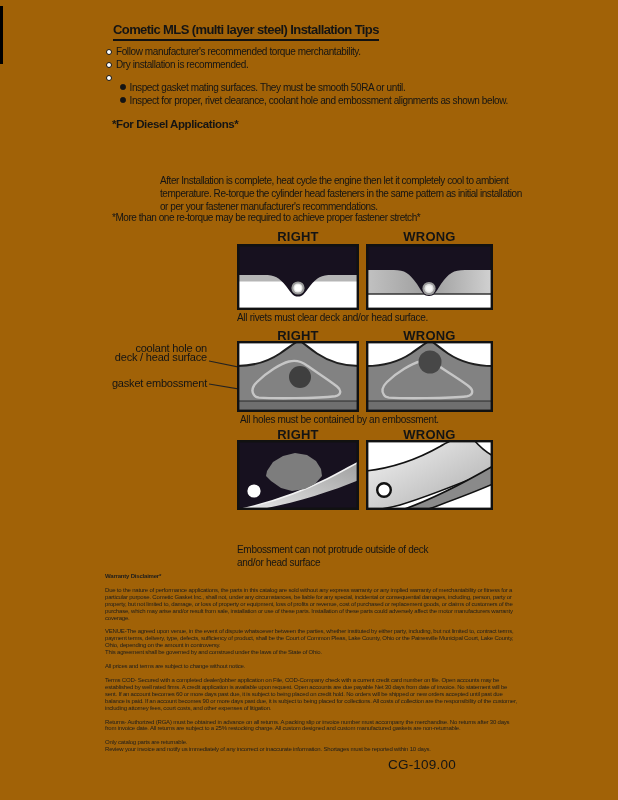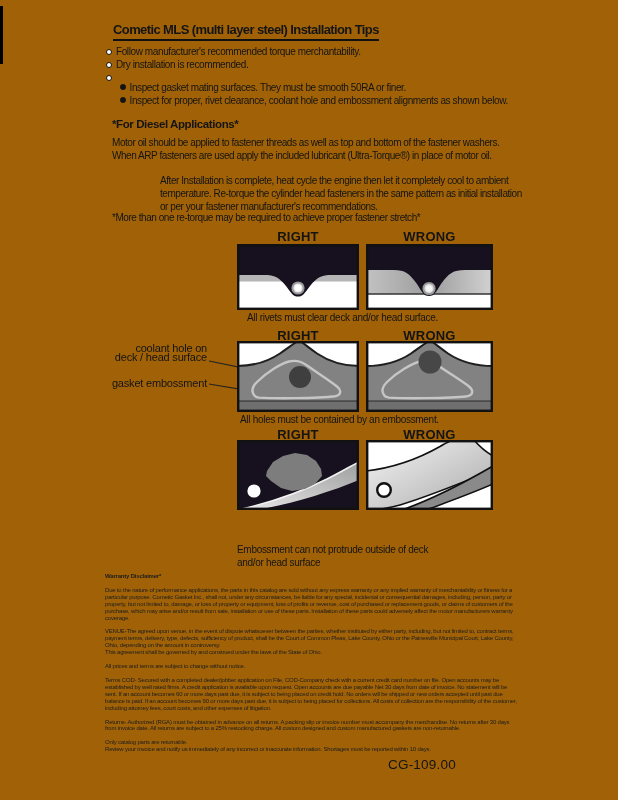--- a/index.html
+++ b/index.html
@@ -58,31 +58,29 @@
     </div>
     <div class="tip-row">
       <span class="marker"></span>
       <span>Dry installation is recommended.</span>
     </div>
     <div class="tip-row">
       <span class="marker"></span>
     </div>
     <div class="tip-row tip-sub">
       <span class="marker"></span>
-      <span>Inspect gasket mating surfaces.  They must be smooth 50RA or finer.</span>
+      <span>Inspect gasket mating surfaces.  They must be smooth 50RA or until.</span>
     </div>
     <div class="tip-row tip-sub">
       <span class="marker"></span>
       <span>Inspect for proper, rivet clearance, coolant hole and embossment alignments as shown below.</span>
     </div>
   </div>
 
   <div class="abs diesel-head">*For Diesel Applications*</div>
-  <div class="abs body-par p1">Motor oil should be applied to fastener threads as well as top and bottom of the fastener washers.
-When ARP fasteners are used apply the included lubricant (Ultra-Torque®) in place of motor oil.</div>
   <div class="abs body-par p2">After Installation is complete, heat cycle the engine then let it completely cool to ambient
 temperature. Re-torque the cylinder head fasteners in the same pattern as initial installation
 or per your fastener manufacturer's recommendations.</div>
   <div class="abs body-par p3">*More than one re-torque may be required to achieve proper fastener stretch*</div>
 
   <div class="abs dg-head" style="left:237px;top:229px;">RIGHT</div>
   <div class="abs dg-head w" style="left:366px;top:229px;">WRONG</div>
 
   <svg class="abs dg-box" style="left:237px;top:244px;" width="122" height="66" viewBox="0 0 122 66">
     <rect x="0" y="0" width="122" height="66" fill="#ffffff"></rect>
@@ -105,21 +103,21 @@
     <rect x="0" y="0" width="127" height="66" fill="#ffffff"></rect>
     <rect x="0" y="26" width="127" height="24" fill="url(#gdeck)"></rect>
     <line x1="2" y1="50" x2="125" y2="50" stroke="#333333" stroke-width="1.4"></line>
     <path d="M0,0 H127 V26 H99 C87,26 83,29 75,40 C69,49.5 68,52 63,52 C58,52 57,49.5 51,40 C43,29 39,26 28,26 H0 Z" fill="#17111f"></path>
     <circle cx="63" cy="44.5" r="6.6" fill="#9a9a9a"></circle>
     <circle cx="63" cy="44.5" r="4.6" fill="#e0e0e0"></circle>
     <circle cx="63" cy="44.5" r="3.1" fill="#f4f4f4"></circle>
     <rect x="1.2" y="1.2" width="124.6" height="63.6" fill="none" stroke="#111111" stroke-width="2.4"></rect>
   </svg>
 
-  <div class="abs dg-caption" style="left:247px;top:312px;">All rivets must clear deck and/or head surface.</div>
+  <div class="abs dg-caption" style="left:237px;top:312px;">All rivets must clear deck and/or head surface.</div>
 
   <div class="abs dg-head" style="left:237px;top:328px;">RIGHT</div>
   <div class="abs dg-head w" style="left:366px;top:328px;">WRONG</div>
 
   <div class="abs callout" style="left:107px;top:344px;">coolant hole on
 deck / head surface</div>
   <div class="abs callout" style="left:107px;top:379px;">gasket embossment</div>
   <svg class="abs" style="left:200px;top:350px;" width="100" height="50" viewBox="0 0 100 50">
     <line x1="9" y1="11" x2="92" y2="28" stroke="#222" stroke-width="1.1"></line>
     <line x1="9" y1="34" x2="63" y2="43" stroke="#222" stroke-width="1.1"></line>

